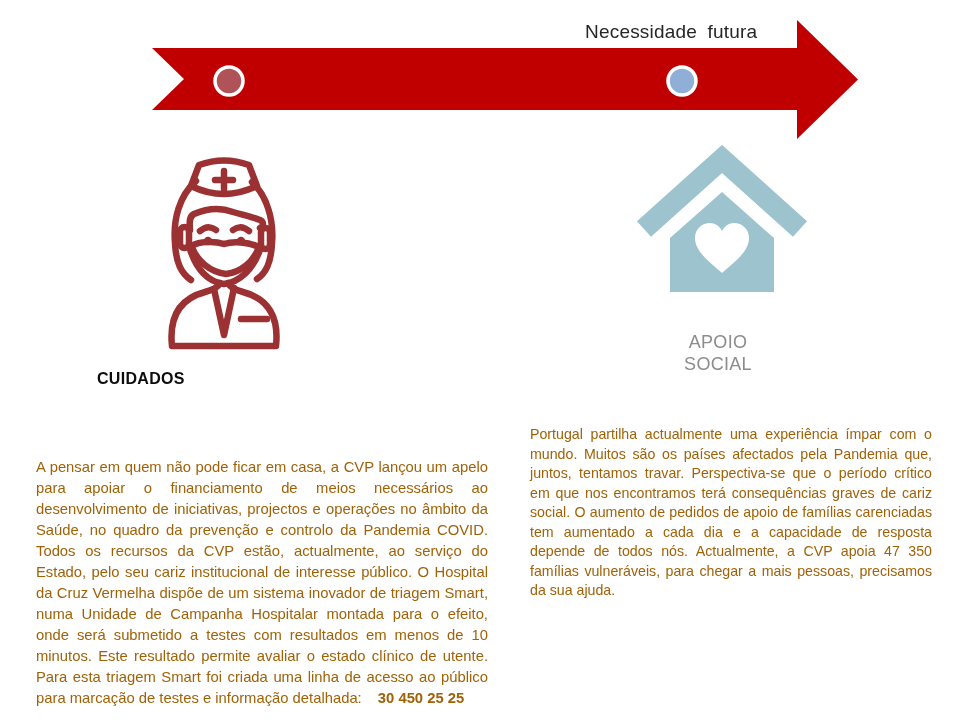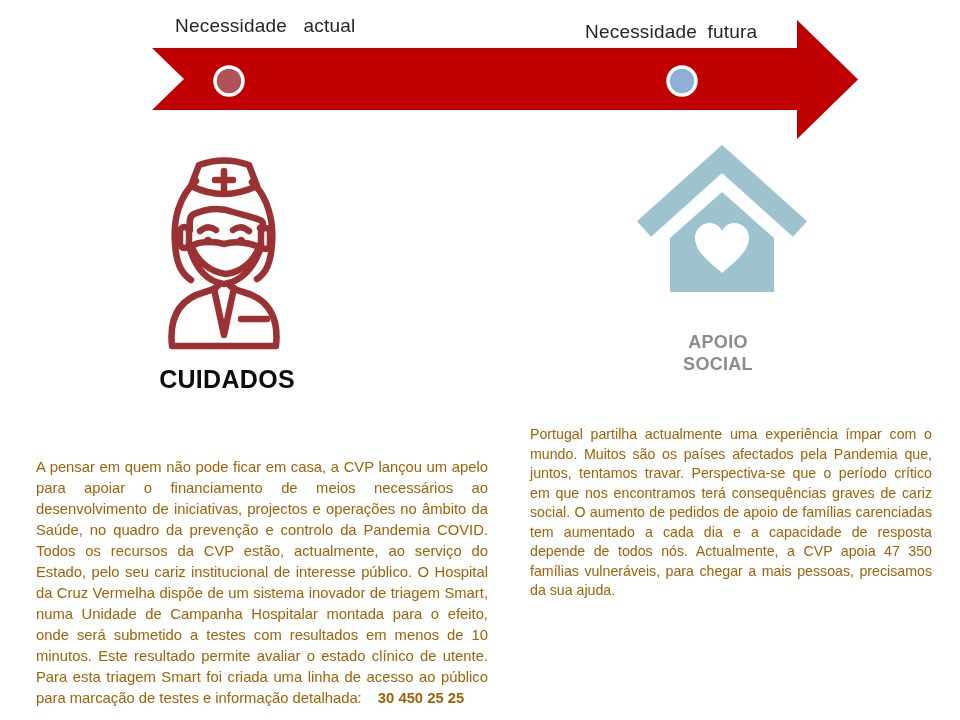--- a/index.html
+++ b/index.html
@@ -8,26 +8,26 @@
     font-family:"Liberation Sans","DejaVu Sans",sans-serif;overflow:hidden;
     margin:0 auto;
   }
   .abs{position:absolute;}
   .timeline-label{
     font-size:19px;color:#262626;white-space:nowrap;letter-spacing:.2px;
   }
   .label-actual{left:175px;top:15px;word-spacing:11px;}
   .label-futura{left:585px;top:21px;word-spacing:5px;}
   .heading-left{
-    left:97px;top:366px;width:260px;text-align:center;
-    font-size:25px;font-weight:bold;color:#0d0d0d;line-height:26px;letter-spacing:.3px;
+    left:97px;top:366px;width:260px;text-align:left;
+    font-size:16px;font-weight:bold;color:#0d0d0d;line-height:26px;letter-spacing:.3px;
   }
   .heading-right{
     left:638px;top:331px;width:160px;text-align:center;
-    font-size:18px;font-weight:bold;line-height:22px;letter-spacing:.3px;
+    font-size:18px;font-weight:normal;line-height:22px;letter-spacing:.3px;
   }
   .para{
     text-align:justify;color:#a16207;
   }
   .para-left{left:36px;top:442px;width:452px;font-size:14.8px;line-height:21px;}
   .para-right{left:530px;top:411px;width:402px;font-size:14.2px;line-height:19.5px;}
   .seg-italic{}
   .seg-bold{font-weight:bold;margin-left:12px;}
   svg{display:block;}
 </style>
@@ -35,21 +35,20 @@
 <body>
 
 <div class="slide">
 
   <svg class="abs" style="left:0;top:0;" width="960" height="150" viewBox="0 0 960 150">
     <polygon points="152,48 797,48 797,20 858,79.5 797,139 797,110 152,110 184,79" fill="#C00000"></polygon>
     <circle cx="229" cy="81" r="14" stroke="#ffffff" stroke-width="3.5" fill="#AF5358"></circle>
     <circle cx="682" cy="81" r="14" stroke="#ffffff" stroke-width="3.5" fill="#8FAFD6"></circle>
   </svg>
 
-  <div class="abs timeline-label label-actual">Necessidade actual</div>
   <div class="abs timeline-label label-futura">Necessidade futura</div>
 
   <svg class="abs" style="left:160px;top:150px;" width="200" height="200" viewBox="0 0 200 200">
     <g fill="none" stroke-width="6.5" stroke-linecap="round" stroke-linejoin="round" stroke="#9B3132">
 
       <path d="M39,15 Q64,6 89,15 L97,36 Q64,52 31,36 Z"></path>
       <path d="M64,21 V39 M55,30 H73"></path>
 
       <path d="M36,31 C19,46 13,70 15,93 C16,113 21,123 31,130"></path>
       <path d="M92,32 C107,46 114,70 112,93 C111,113 106,123 97,129"></path>

